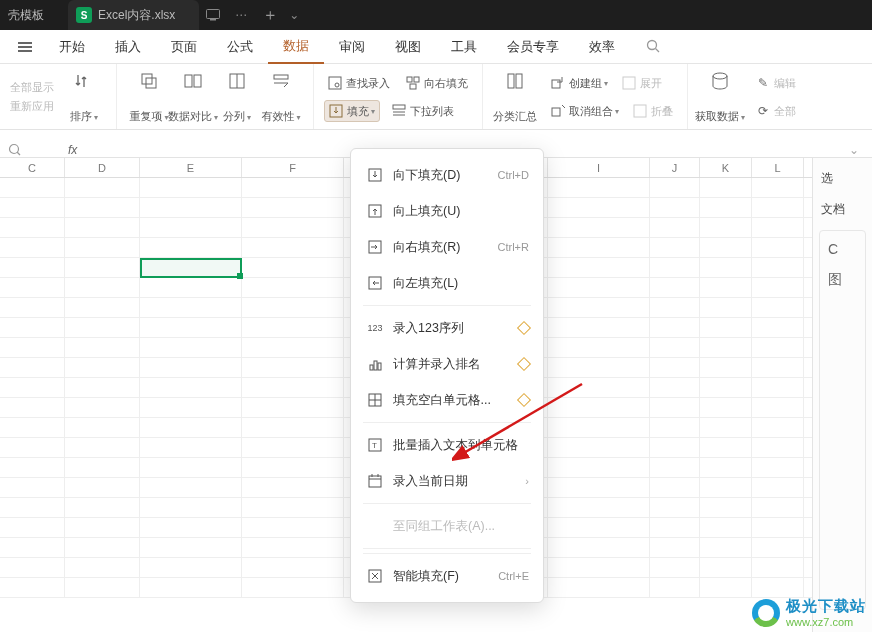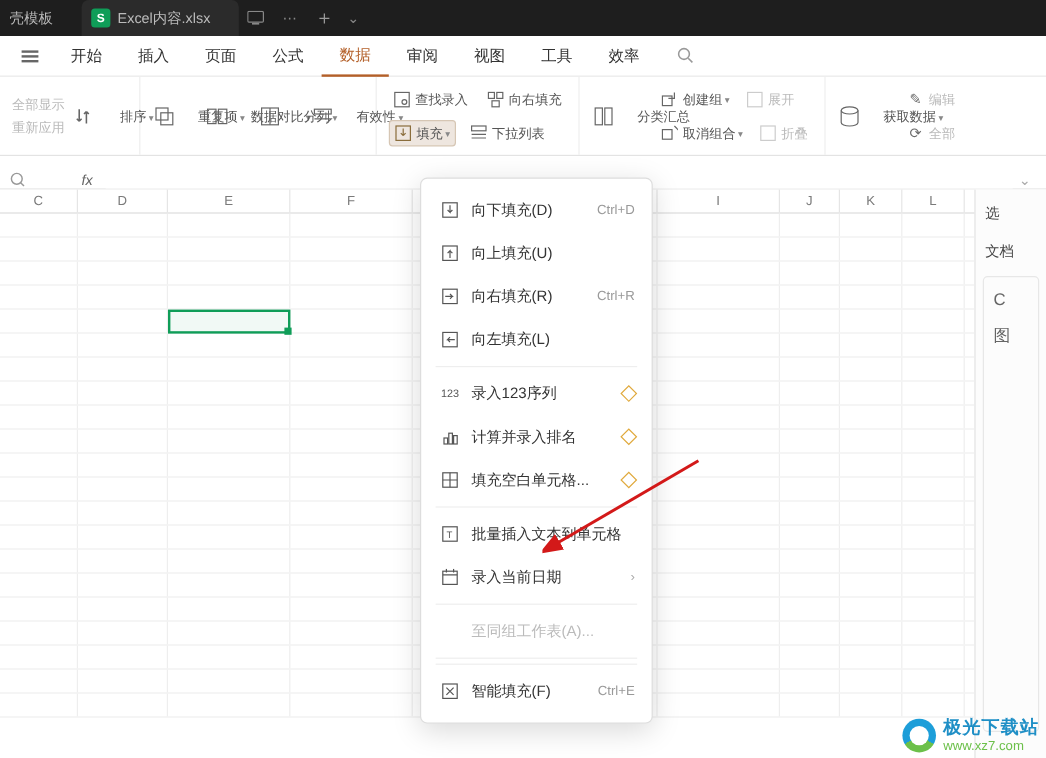--- a/index.html
+++ b/index.html
@@ -65,21 +65,21 @@
 .rgroup {
   display: flex;
   align-items: center;
   border-right: 1px solid #eee;
   padding: 0 10px;
   height: 66px;
 }
 .rcol { display:flex; flex-direction:column; gap:4px; }
 .rlbl { font-size: 11px; color:#555; white-space: nowrap; }
 .rlbl.dim { color:#bbb; }
-.rbtn-lg { width:44px; display:flex; align-items:center; gap:18px; }
+.rbtn-lg { width:44px; display:flex; flex-direction:column; align-items:center; gap:18px; }
 .ico24 { width:20px; height:20px; display:inline-flex; align-items:center; justify-content:center; color:#5a5a5a; }
 .ico16 { width:14px; height:14px; display:inline-flex; align-items:center; justify-content:center; color:#6a6a6a; margin-right:4px; }
 .caret { font-size: 8px; color:#888; margin-left:2px; }
 .rline { display:flex; align-items:center; height:24px; }
 .rbtn { display:flex; align-items:center; padding: 0 4px; height:22px; }
 .rbtn.active { background: #eee6df; border: 1px solid #d6c6b4; border-radius: 3px; }
 
 .fbar {
   height: 28px; background: #fff; border-bottom: 1px solid #e3e3e3;
   display:flex; align-items:flex-end; padding:0 8px;
@@ -179,20 +179,23 @@
       <span>数据</span>
     </div>
   <div class="mitem">
       <span>审阅</span>
     </div>
   <div class="mitem">
       <span>视图</span>
     </div>
   <div class="mitem">
       <span>工具</span>
+    </div>
+  <div class="mitem">
+      <span>会员专享</span>
     </div>
   <div class="mitem">
       <span>效率</span>
     </div>
   <div class="search">
     <svg width="15" height="15" viewBox="0 0 15 15">
         <circle cx="6" cy="6" r="4.5" stroke="#999" fill="none" stroke-width="1.3"></circle>
         <line x1="9.5" y1="9.5" x2="13" y2="13" stroke="#999" stroke-width="1.3"></line>
       </svg>
   </div>

